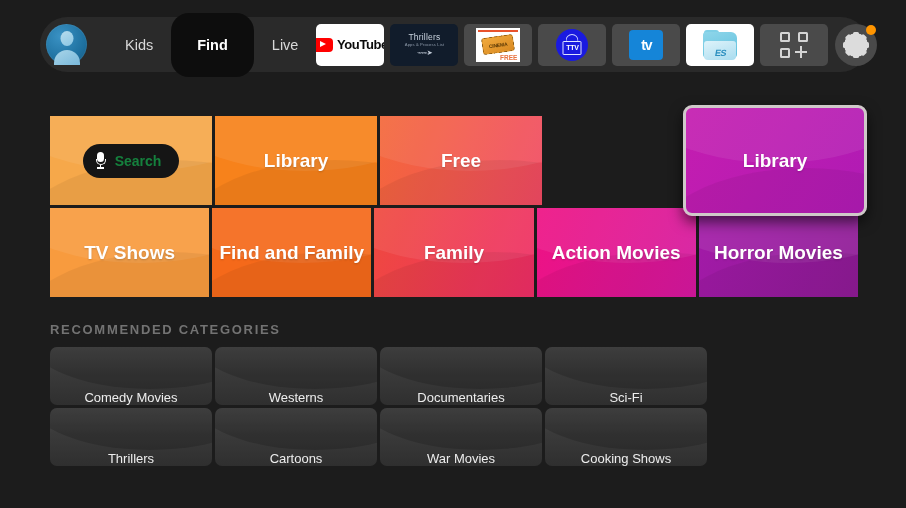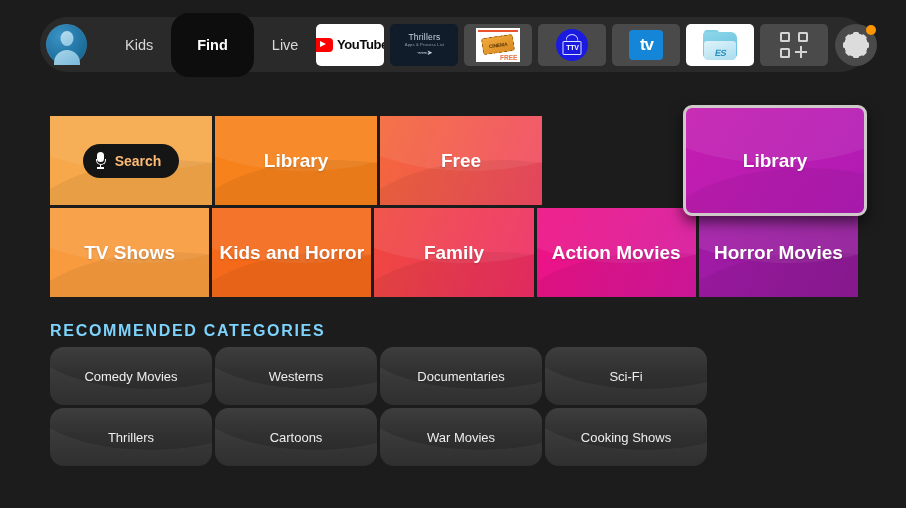--- a/index.html
+++ b/index.html
@@ -104,21 +104,21 @@
     width:19px; height:14px; border:1.6px solid #dfe4ff; border-radius:1px;
     display:flex; align-items:center; justify-content:center;
   }
   .ttvcircle .bag b { color:#fff; font-size:7px; font-weight:700; letter-spacing:-.3px;}
 
   
   .tvbox {
     width: 34px; height: 30px; background: #1585d8; border-radius: 4px;
     display:flex; align-items:center; justify-content:center;
   }
-  .tvbox span { color:#fff; font-size:17px; font-weight:700; letter-spacing:-1px; line-height:1;}
+  .tvbox span { color:#fff; font-size:14px; font-weight:700; letter-spacing:-1px; line-height:1;}
 
   
   .esfolder { width: 34px; height: 30px; position: relative; }
   .esfolder .back {
     position:absolute; left:0; top:2px; width:34px; height:26px; border-radius:3px 6px 4px 4px;
     background: linear-gradient(160deg,#8fd6ea,#5fc0dd);
   }
   .esfolder .tab {
     position:absolute; left:1px; top:0px; width:15px; height:6px; border-radius:3px 3px 0 0;
     background:#7fcfe6;
@@ -195,45 +195,45 @@
   .searchpill .mic { width: 10px; height: 17px; position: relative; flex:none; }
   .searchpill .mic .cap {
     position:absolute; left:1.5px; top:0; width:7px; height:10px; border-radius:3.5px; background:#fff;
   }
   .searchpill .mic .arc {
     position:absolute; left:0; top:7px; width:10px; height:6px;
     border:1.6px solid #fff; border-top:none; border-radius:0 0 6px 6px;
   }
   .searchpill .mic .stem { position:absolute; left:4.2px; bottom:1.5px; width:1.6px; height:3px; background:#fff;}
   .searchpill .mic .base { position:absolute; left:1.5px; bottom:0; width:7px; height:1.6px; background:#fff;}
-  .searchpill .txt { color:#fdba74; font-size:14px; font-weight:700; }
+  .searchpill .txt { color:#15803d; font-size:14px; font-weight:700; }
 
   
   .tile.focused {
     position: absolute; left: 633px; top: -11px;
     width: 184px; height: 111px;
     border: 3px solid #cfc9c9;
     border-radius: 9px;
     box-shadow: 0 6px 14px rgba(0,0,0,.6);
     z-index: 10;
   }
 
   
   .rectitle {
     position: absolute; left: 50px; top: 322px;
-    color: #7dd3fc; font-size: 16px; font-weight: 700; letter-spacing: 1.7px;
+    color: #737373; font-size: 13px; font-weight: 700; letter-spacing: 1.7px;
   }
   .cats { position: absolute; left: 50px; top: 347px; width: 808px; }
   .crow { display: flex; gap: 3px; }
   .crow + .crow { margin-top: 3px; }
   .cat {
     width: 162px; height: 58px; position: relative; overflow: hidden;
-    border-radius: 14px;
+    border-radius: 7px;
     background: linear-gradient(180deg, #4a4a4a 0%, #3a3a3a 45%, #2f2f2f 100%);
-    display: flex; align-items: center; justify-content: center;
+    display: flex; align-items: flex-end; justify-content: center;
   }
   .cat .arc {
     position:absolute; width:260px; height:120px; left:-30px; top:-78px;
     border-radius:50%; background: rgba(0,0,0,.16); z-index:1;
   }
   .cat .label {
     position: relative; z-index: 3;
     color: #ededed; font-size: 13px; font-weight: 400;
   }
 </style>
@@ -373,21 +373,21 @@
 
       <div class="tile" style="background:#f89b3e">
         <div class="wave1"></div>
         <div class="wave2"></div>
         <div class="label">TV Shows</div>
       </div>
 
       <div class="tile" style="background:#f5691a">
         <div class="wave1"></div>
         <div class="wave2"></div>
-        <div class="label">Kids and Horror</div>
+        <div class="label">Find and Family</div>
       </div>
 
       <div class="tile" style="background:linear-gradient(110deg,#ef4a3e,#ee2d66)">
         <div class="wave1"></div>
         <div class="wave2"></div>
         <div class="label">Family</div>
       </div>
 
       <div class="tile" style="background:linear-gradient(110deg,#ee1283,#d5189f)">
         <div class="wave1"></div>

